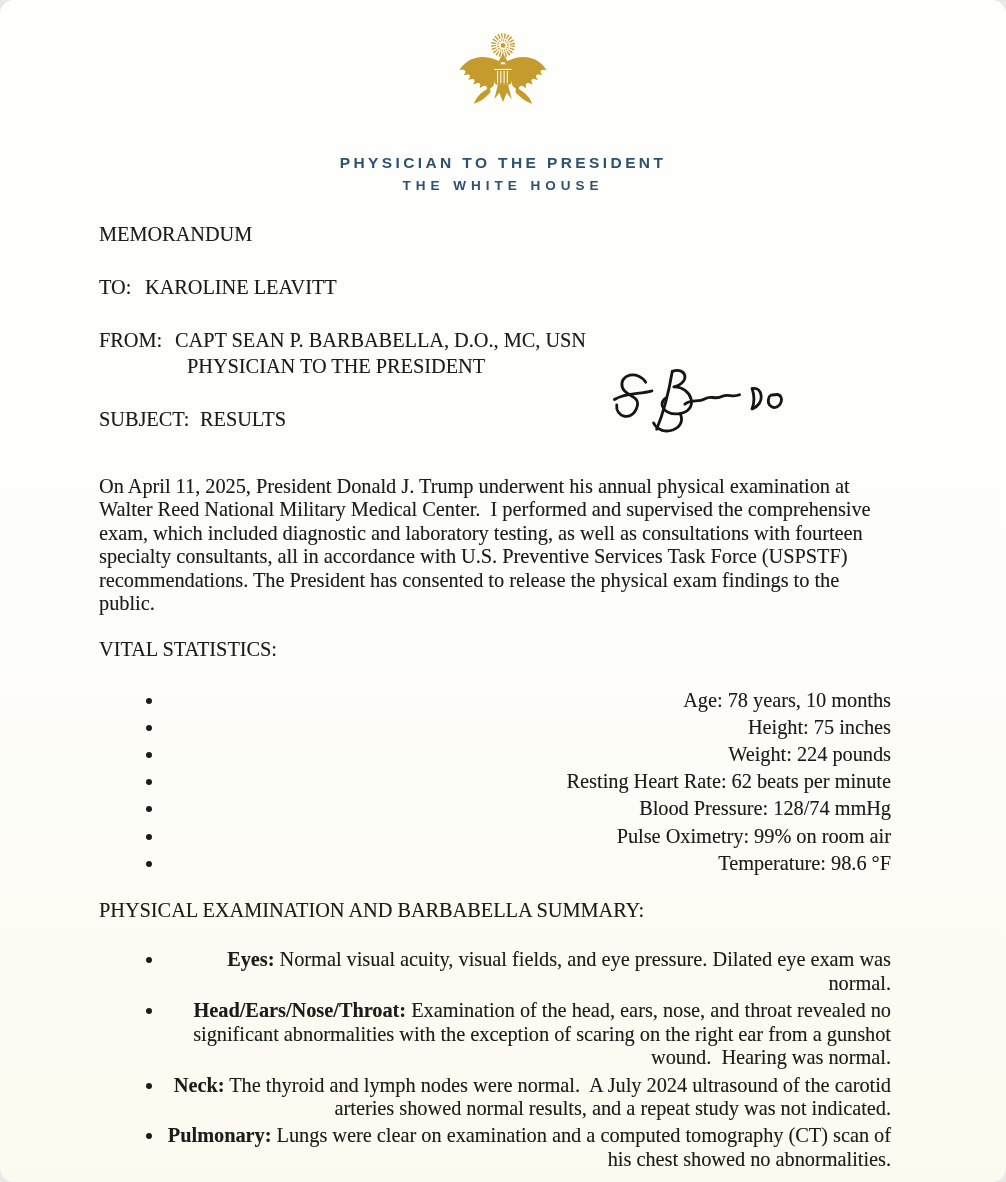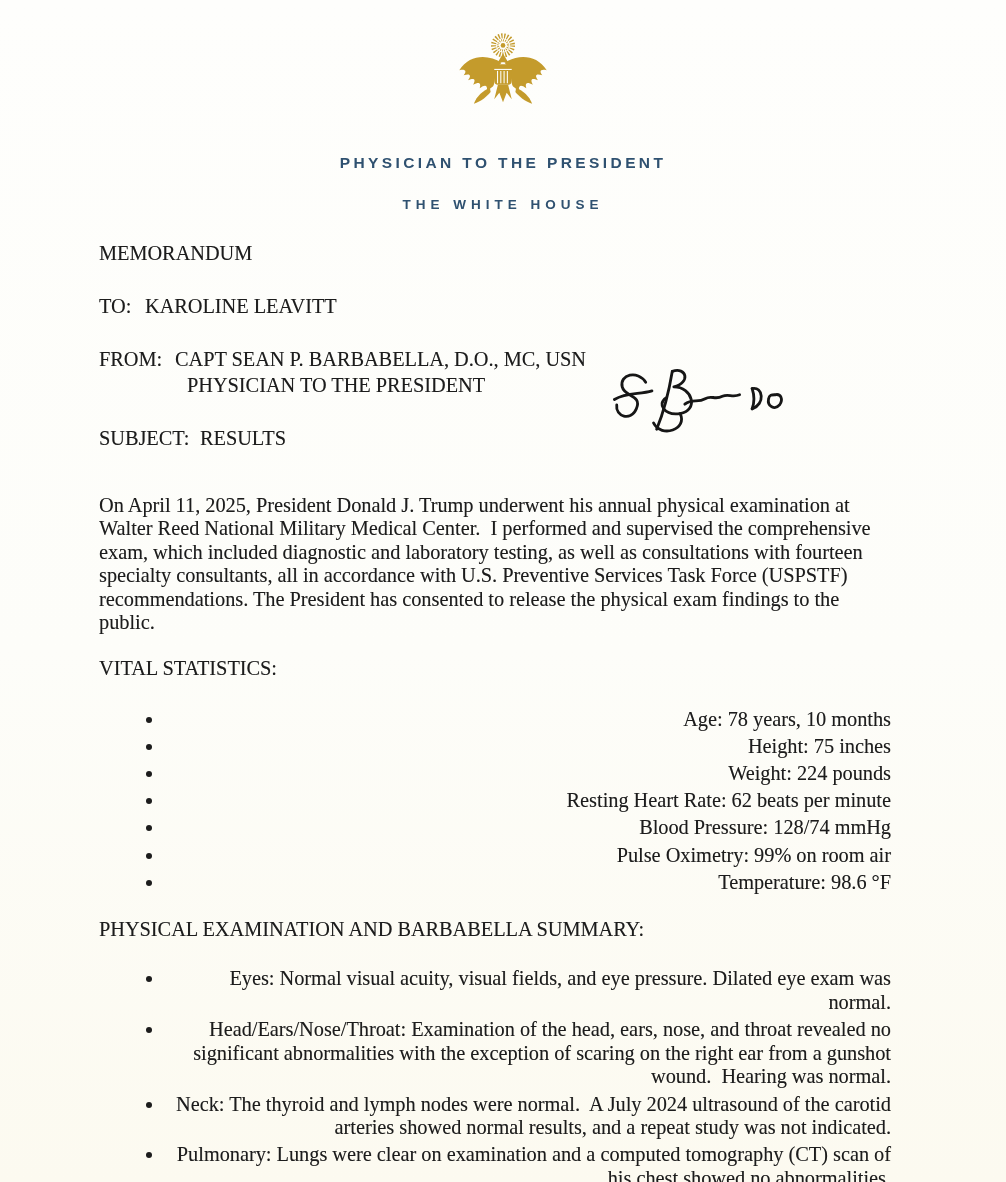--- a/index.html
+++ b/index.html
@@ -6,54 +6,55 @@
   body { background:#e8e8e8; }
   .page {
     position:relative;
     width:1006px; height:1182px;
     margin:0 auto;
     overflow:hidden;
     background:linear-gradient(180deg,#fefefc 0%,#fdfdf9 55%,#fcfaf0 100%);
     font-family:"Liberation Serif","DejaVu Serif",serif;
     color:#1c1c1c;
     text-shadow:0.2px 0.2px 0.6px rgba(70,70,70,0.45);
+    border-radius:14px;
   }
   .masthead { text-align:center; padding-top:28px; }
   .seal { display:block; margin:0 auto; }
   .masthead-title {
     font-family:"Liberation Sans","DejaVu Sans",sans-serif;
     color:#2f5170; font-size:15.5px; font-weight:700;
     letter-spacing:3.4px; margin-top:14px;
     text-shadow:none;
   }
   .masthead-subtitle {
     font-family:"Liberation Sans","DejaVu Sans",sans-serif;
     color:#2f5170; font-size:13.5px; font-weight:700;
-    letter-spacing:5px; margin-top:25px;
+    letter-spacing:5px; margin-top:6px;
     text-shadow:none;
   }
   .content { padding:0 111px 0 99px; font-size:20.3px; line-height:23.5px; }
   .date-line { text-align:right; margin-top:42px; }
   .memorandum { margin-top:30px; }
   .memo-block { display:flex; margin-top:27px; line-height:26px; }
   .memo-label { flex:0 0 auto; }
   .to-label      { width:46px;  }
   .from-label    { width:76px;  }
   .subject-label { width:113px; }
   .to-line2      { margin-left:-16px; }
   .from-line2    { margin-left:12px;  }
   .subject-line2 { margin-left:-12px; }
   .intro { margin:43px 0 0; line-height:23.6px; white-space:pre-wrap; }
   .section-heading { margin-top:22px; }
   .section-heading.phys { margin-top:24px; }
   ul.doc-list { margin:27px 0 0; padding-left:62px; line-height:23.2px; }
   ul.doc-list li { margin:4px; padding:0;text-align:right; }
   ul.phys { margin-top:26px; line-height:23.4px; }
   ul.phys li { white-space:pre-wrap; }
-  ul.phys li b { font-weight:normal; }
+  ul.phys li b { font-weight:bold; }
   .signature { position:absolute; left:605px; top:361px; }
 </style>
 </head>
 <body>
 
 <div class="page">
 
   <div class="masthead">
     <svg class="seal" width="102" height="112" viewBox="0 0 140 150" aria-hidden="true">
       <g fill="#c49b2c">

